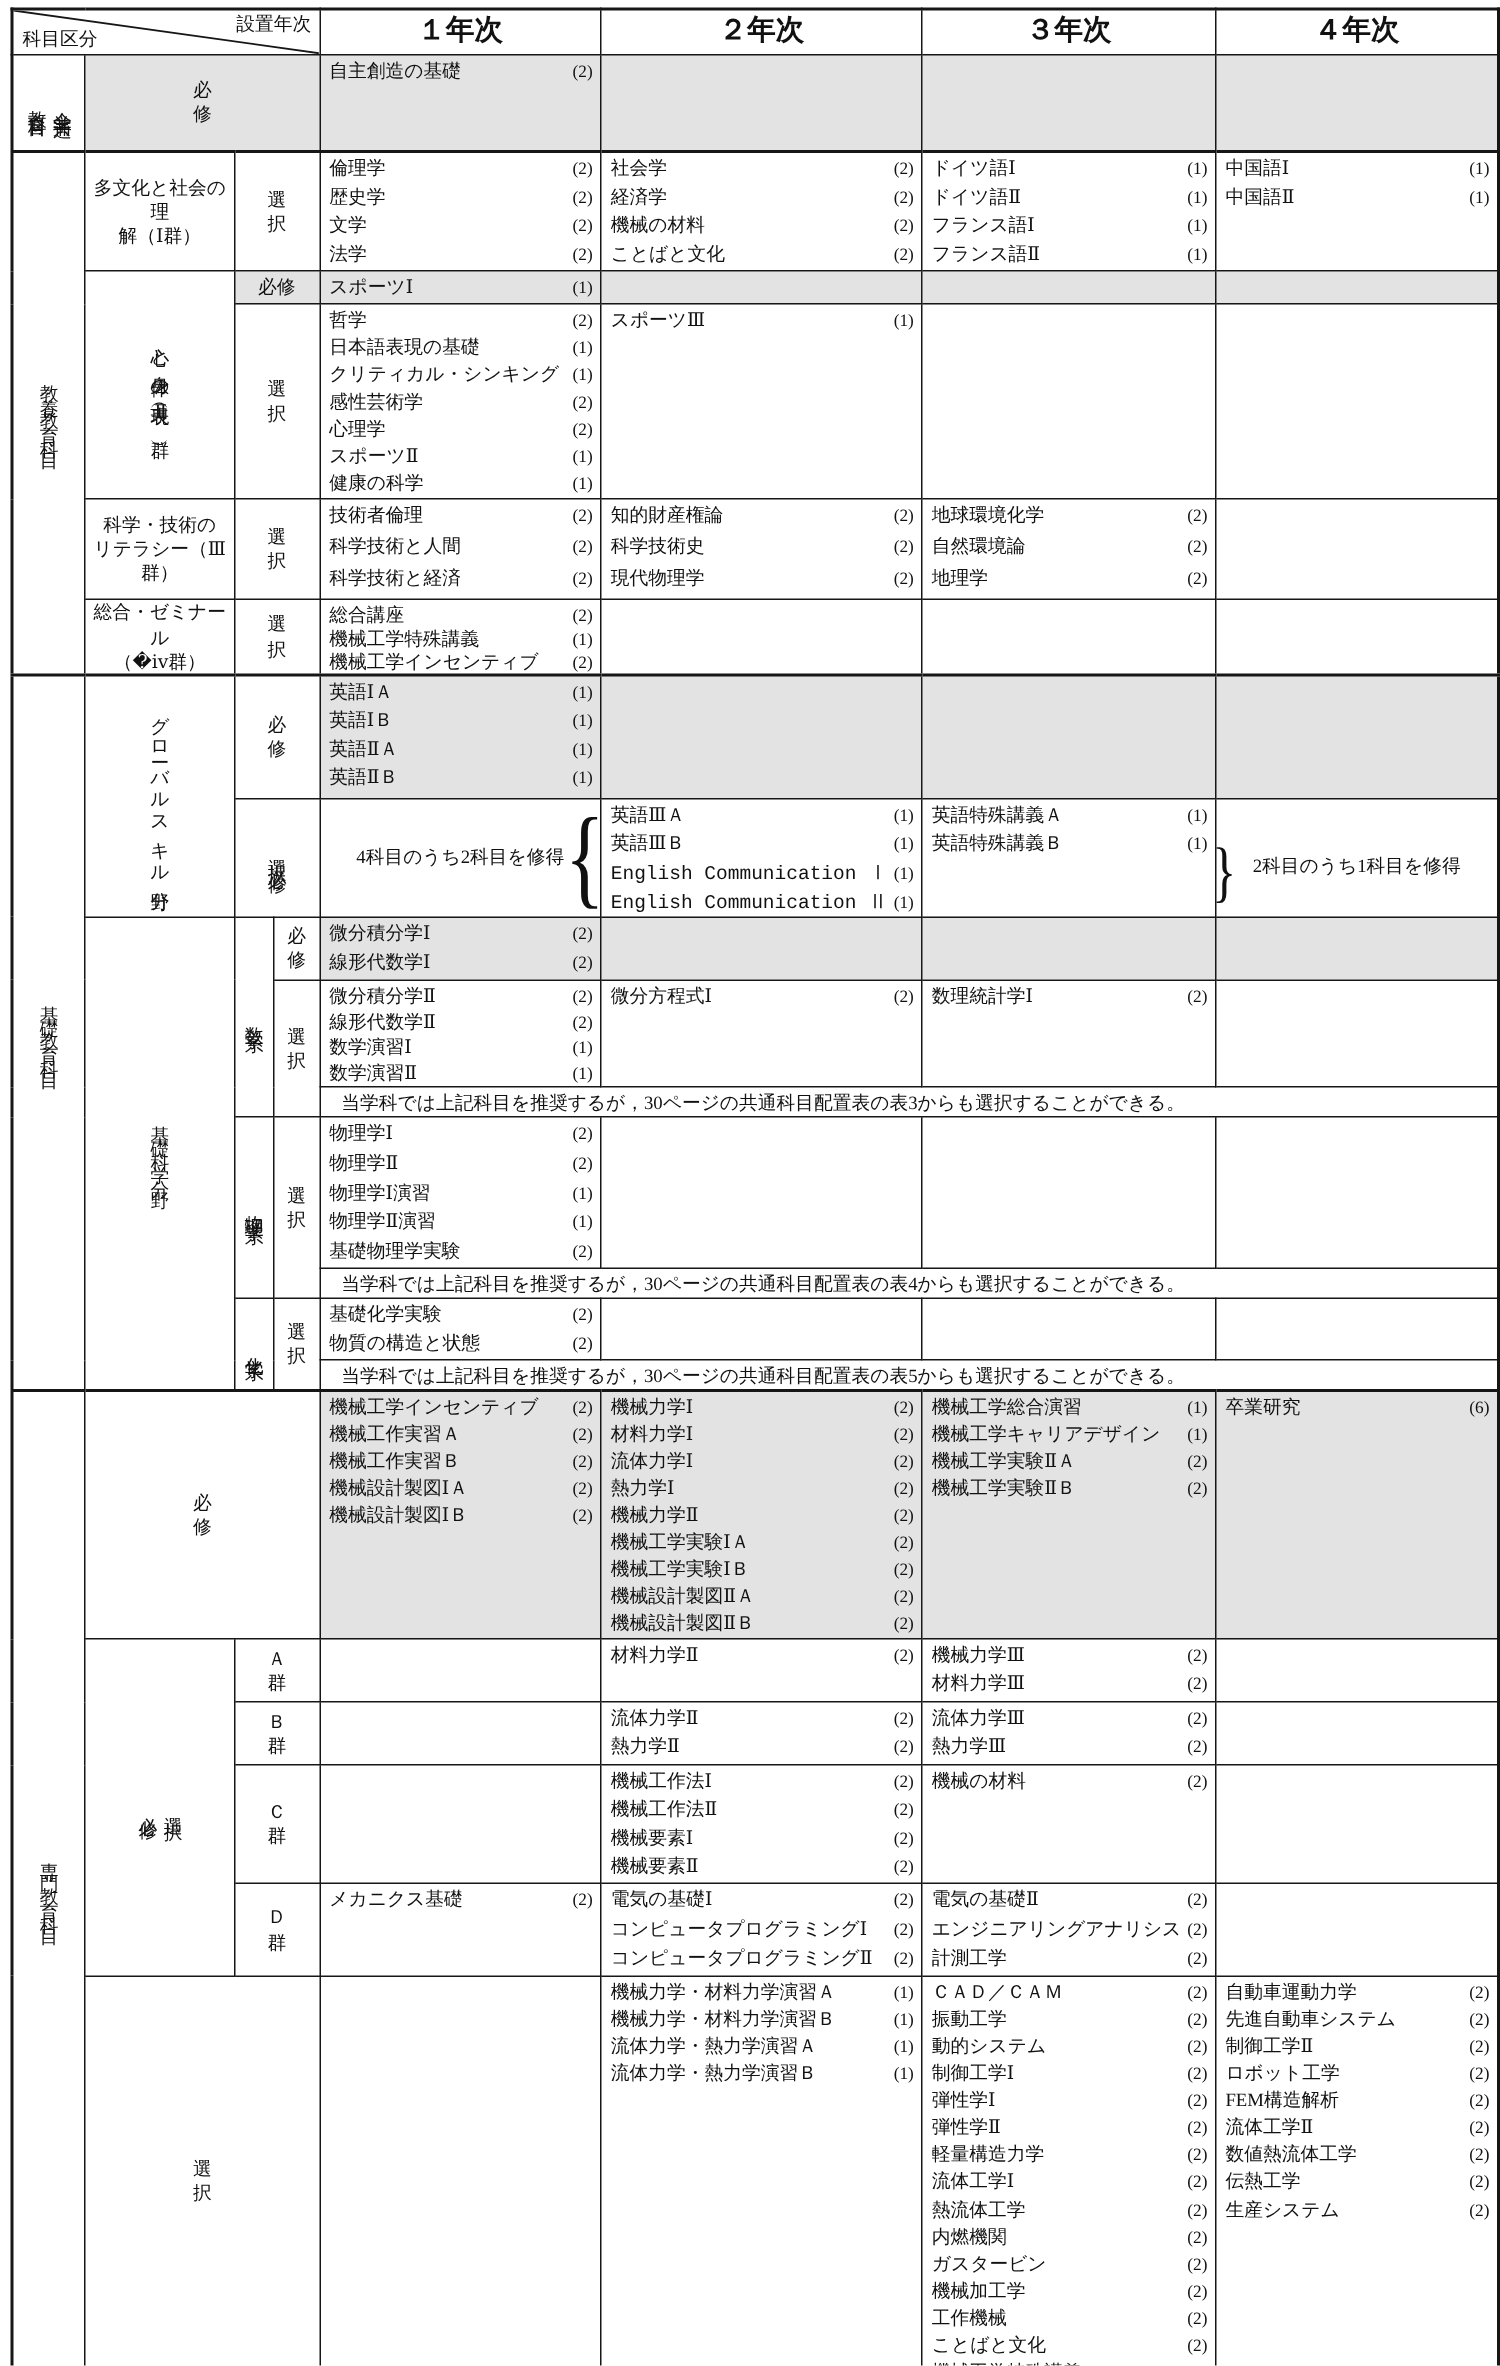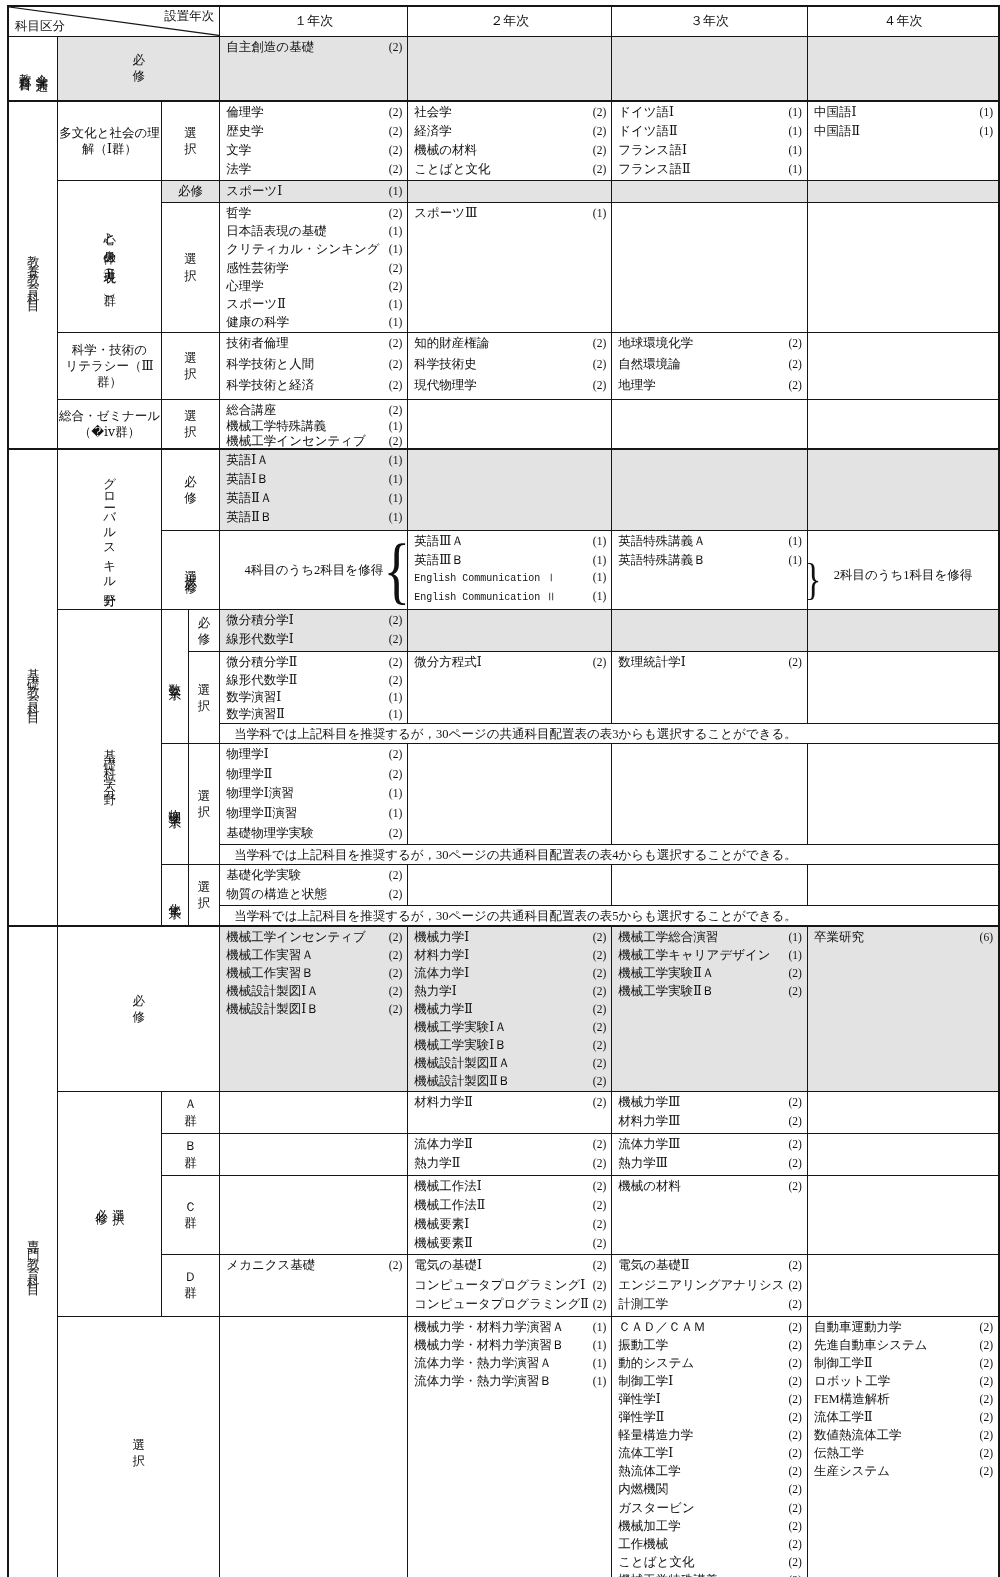--- a/index.html
+++ b/index.html
@@ -31,21 +31,21 @@
   tr[data-row="bgun"]{height:42px}
   tr[data-row="cgun"]{height:78px}
   tr[data-row="dgun"]{height:60px}
   tr[data-row="sentaku"]{height:272px}
   
   td.t-courses{vertical-align:top;}
   .courses{padding:2px 5px 0 6px;}
   .course-line{display:flex;justify-content:space-between;align-items:baseline;height:19px;}
   .cname{white-space:nowrap;text-align:left;}
   .ccredit{font-size:11.5px;white-space:nowrap;padding-left:4px;}
-  .mono{font-family:"Liberation Mono","DejaVu Sans Mono",monospace;font-size:10px;}
+  .mono{font-family:"Liberation Mono","DejaVu Sans Mono",monospace;font-size:13px;}
   tr[data-row="iigun-s"] .course-line{height:18.2px}
   tr[data-row="math-s"] .course-line{height:17.2px}
   tr[data-row="ivgun"] .course-line{height:15.2px}
   tr[data-row="iiigun"] .course-line{height:21px}
   tr[data-row="phys"] .course-line{height:19.6px}
   tr[data-row="senmon-h"] .course-line{height:18px}
   tr[data-row="sentaku"] .course-line{height:18.1px}
   tr[data-row="dgun"] .course-line{height:19.5px}
   .htext{display:inline-block;line-height:1.3;}
   .vtext{display:inline-block;writing-mode:vertical-rl;line-height:1.3;letter-spacing:2px;}
@@ -57,21 +57,21 @@
   .choice{position:relative;height:100%;display:flex;align-items:flex-start;justify-content:center;font-size:12.5px;}
   .choice.top{align-items:flex-start;padding-top:11px;box-sizing:border-box;}
   .brace{position:absolute;font-family:"Liberation Serif",serif;z-index:3;line-height:1;}
   .br-right{right:-7px;top:50%;transform:translateY(-50%) scaleX(.75);font-size:74px;font-weight:300;}
   .br-left{left:-3px;top:1px;transform:scaleX(.75);transform-origin:left top;font-size:45px;font-weight:300;}
   
   td.t-corner{position:relative;}
   .corner-svg{position:absolute;left:0;top:0;width:100%;height:100%;}
   .corner-top{position:absolute;top:1px;right:5px;font-size:12.5px;}
   .corner-bottom{position:absolute;bottom:1px;left:6px;font-size:12.5px;}
-  .yearhead{font-size:13px;}
+  .yearhead{font-size:19px;font-weight:bold;}
 </style>
 </head>
 <body>
 
 <div class="page">
   <div id="table-host">
       <table>
         <colgroup>
           <col style="width: 50px;">
           <col style="width: 104px;">

